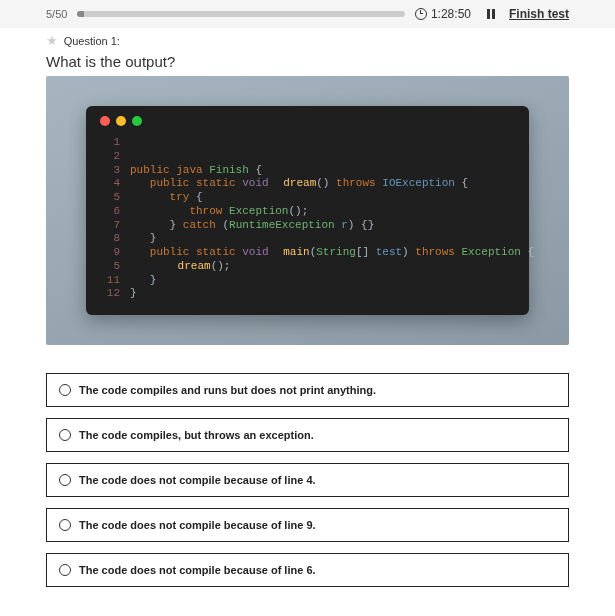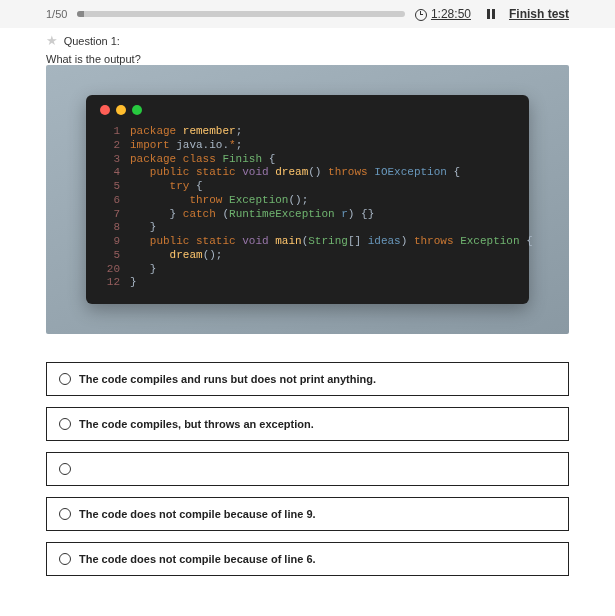--- a/index.html
+++ b/index.html
@@ -27,40 +27,40 @@
     background: #ccc;
     border-radius: 3px;
     position: relative;
     overflow: hidden;
   }
   .progress-fill {
     height: 100%;
     background: #888;
     width: 2%;
   }
-  .clock { display: flex; align-items: flex-end; gap: 4px; color: #333; font-size: 12px; font-weight: 500; text-decoration: underline;}
+  .clock { display: flex; align-items: center; gap: 4px; color: #333; font-size: 12px; font-weight: 500;}
   .clock-icon {
     width: 12px; height: 12px; border: 1.2px solid #333; border-radius: 50%;
     position: relative;
   }
   .clock-icon::before {
     content: ""; position: absolute; left: 4px; top: 1px; width: 1px; height: 4px; background: #333;
   }
   .clock-icon::after {
     content: ""; position: absolute; left: 4px; top: 4px; width: 3px; height: 1px; background: #333;
   }
   .pause-icon { display: inline-flex; gap: 2px; margin-left: 6px; }
   .pause-icon span { width: 3px; height: 10px; background: #333; display: inline-block; }
   .finish { text-decoration: underline; font-weight: 600; cursor: pointer; font-size: 12px; margin-left: 4px; }
 
   .content { padding: 6px 46px 0 46px; }
   .q-header { display: flex; align-items: center; gap: 6px; margin-bottom: 6px; }
   .star { color: #ccc; font-size: 13px; line-height: 1; }
   .q-label { font-size: 11px; color: #333; }
-  .prompt { font-size: 11px; color: #333; margin-bottom: 0; }
+  .prompt { font-size: 15px; color: #333; margin-bottom: 6px; }
 
   .code-frame {
     background: linear-gradient(160deg, #a6b5bf 0%, #8a99a3 100%);
     padding: 30px 40px;
     border-radius: 2px;
   }
   .terminal {
     background: #1f1f1f;
     border-radius: 6px;
     padding: 10px 14px 14px 14px;
@@ -74,21 +74,21 @@
   .gutter { width: 20px; text-align: right; color: #955e5e; flex-shrink: 0; margin-right: 10px; user-select: none; }
   .ln { white-space: pre; }
   .kw { color: #cc7832; }
   .id { color: #ffc66d; }
   .cls{ color: #6fb36f; }
   .thr{ color: #6fb36f; }
   .exc{ color: #6897bb; text-align: right; }
   .str{ color: #9876aa; }
   .pln{ color: #a9b7c6; }
   .par{ color: #6897bb; }
-  .fn { color: #ffc66d; }
+  .fn { color: #ffc66d; padding-left: 8px; }
 
   .options { margin-top: 28px; display: flex; flex-direction: column; gap: 11px; }
   .option {
     border: 1px solid #222;
     padding: 10px 12px;
     display: flex;
     align-items: center;
     gap: 8px;
     cursor: pointer;
     background: #fff;
@@ -96,21 +96,21 @@
   .radio {
     width: 12px; height: 12px; border: 1.3px solid #333; border-radius: 50%;
     flex-shrink: 0;
   }
   .opt-text { font-size: 11px; font-weight: 700; color: #222; }
 </style>
 </head>
 <body>
 
 <div class="topbar">
-  <span class="counter">1/50</span>
+  <span class="counter">5/50</span>
   <div class="progress-track">
     <div class="progress-fill"></div>
   </div>
   <div class="clock">
     <span class="clock-icon"></span>
     <span>1:28:50</span>
   </div>
   <span class="pause-icon">
       <span></span>
       <span></span>
@@ -128,29 +128,27 @@
   <div class="code-frame">
     <div class="terminal">
       <div class="traffic">
         <div class="dot red"></div>
         <div class="dot yellow"></div>
         <div class="dot green"></div>
       </div>
       <div class="code" id="code-block">
           <div class="line">
             <span class="gutter">1</span>
-            <span class="ln"><span class="kw">package </span><span class="id">remember</span><span class="pln">;</span></span>
           </div>
           <div class="line">
             <span class="gutter">2</span>
-            <span class="ln"><span class="kw">import </span><span class="pln">java.io.</span><span class="kw">*</span><span class="pln">;</span></span>
           </div>
           <div class="line">
             <span class="gutter">3</span>
-            <span class="ln"><span class="kw">package class </span><span class="cls">Finish</span><span class="pln"> {</span></span>
+            <span class="ln"><span class="kw">public java </span><span class="cls">Finish</span><span class="pln"> {</span></span>
           </div>
           <div class="line">
             <span class="gutter">4</span>
             <span class="ln"><span class="pln">   </span><span class="kw">public static </span><span class="str">void</span><span class="fn"> dream</span><span class="pln">() </span><span class="kw">throws </span><span class="exc">IOException</span><span class="pln"> {</span></span>
           </div>
           <div class="line">
             <span class="gutter">5</span>
             <span class="ln"><span class="pln">      </span><span class="kw">try</span><span class="pln"> {</span></span>
           </div>
           <div class="line">
@@ -160,28 +158,28 @@
           <div class="line">
             <span class="gutter">7</span>
             <span class="ln"><span class="pln">      } </span><span class="kw">catch</span><span class="pln"> (</span><span class="thr">RuntimeException</span><span class="par"> r</span><span class="pln">) {}</span></span>
           </div>
           <div class="line">
             <span class="gutter">8</span>
             <span class="ln"><span class="pln">   }</span></span>
           </div>
           <div class="line">
             <span class="gutter">9</span>
-            <span class="ln"><span class="pln">   </span><span class="kw">public static </span><span class="str">void</span><span class="fn"> main</span><span class="pln">(</span><span class="thr">String</span><span class="pln">[] </span><span class="par">ideas</span><span class="pln">) </span><span class="kw">throws </span><span class="thr">Exception</span><span class="pln"> {</span></span>
+            <span class="ln"><span class="pln">   </span><span class="kw">public static </span><span class="str">void</span><span class="fn"> main</span><span class="pln">(</span><span class="thr">String</span><span class="pln">[] </span><span class="par">test</span><span class="pln">) </span><span class="kw">throws </span><span class="thr">Exception</span><span class="pln"> {</span></span>
           </div>
           <div class="line">
             <span class="gutter">5</span>
             <span class="ln"><span class="pln">      </span><span class="fn">dream</span><span class="pln">();</span></span>
           </div>
           <div class="line">
-            <span class="gutter">20</span>
+            <span class="gutter">11</span>
             <span class="ln"><span class="pln">   }</span></span>
           </div>
           <div class="line">
             <span class="gutter">12</span>
             <span class="ln"><span class="pln">}</span></span>
           </div>
         </div>
     </div>
   </div>
 
@@ -189,20 +187,21 @@
       <div class="option">
         <span class="radio"></span>
         <span class="opt-text">The code compiles and runs but does not print anything.</span>
       </div>
       <div class="option">
         <span class="radio"></span>
         <span class="opt-text">The code compiles, but throws an exception.</span>
       </div>
       <div class="option">
         <span class="radio"></span>
+        <span class="opt-text">The code does not compile because of line 4.</span>
       </div>
       <div class="option">
         <span class="radio"></span>
         <span class="opt-text">The code does not compile because of line 9.</span>
       </div>
       <div class="option">
         <span class="radio"></span>
         <span class="opt-text">The code does not compile because of line 6.</span>
       </div>
     </div>

